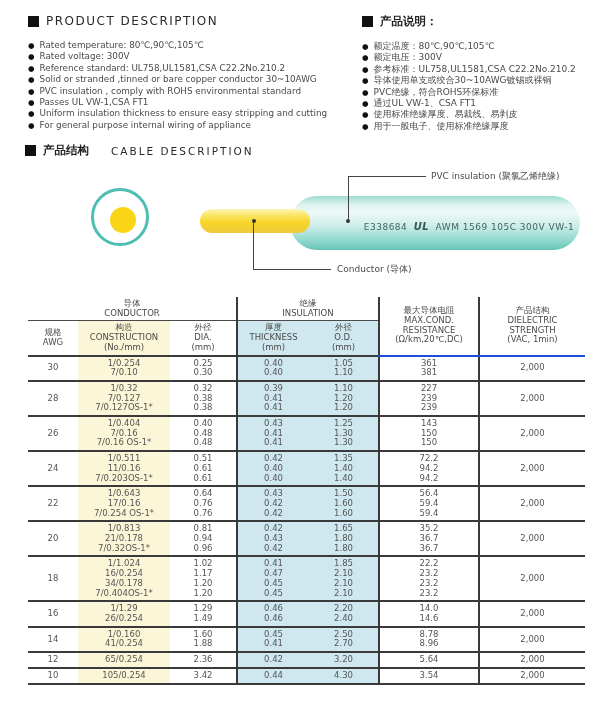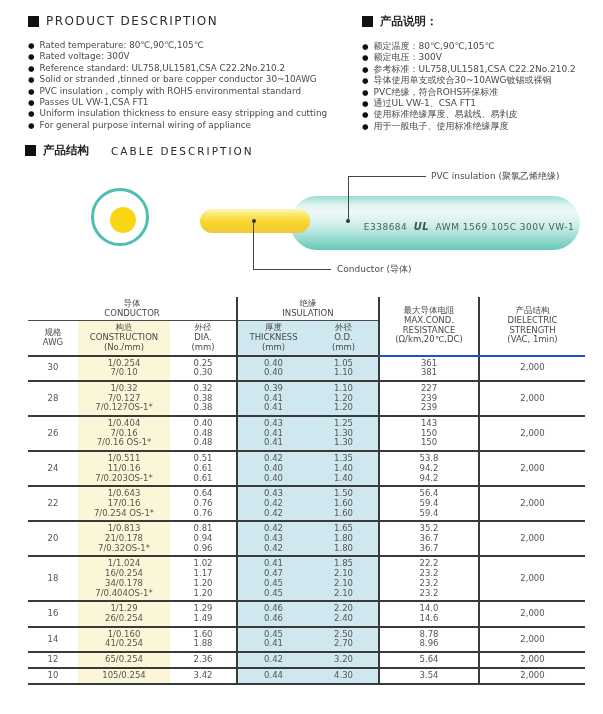--- a/index.html
+++ b/index.html
@@ -335,21 +335,21 @@
           <div>0.42</div>
           <div>0.40</div>
           <div>0.40</div>
         </td>
         <td class="bg-blue">
           <div>1.35</div>
           <div>1.40</div>
           <div>1.40</div>
         </td>
         <td class="vline">
-          <div>53.8</div>
+          <div>72.2</div>
           <div>94.2</div>
           <div>94.2</div>
         </td>
         <td class="vline">
           <div>2,000</div>
         </td>
       </tr>
       <tr>
         <td>
           <div>22</div>

